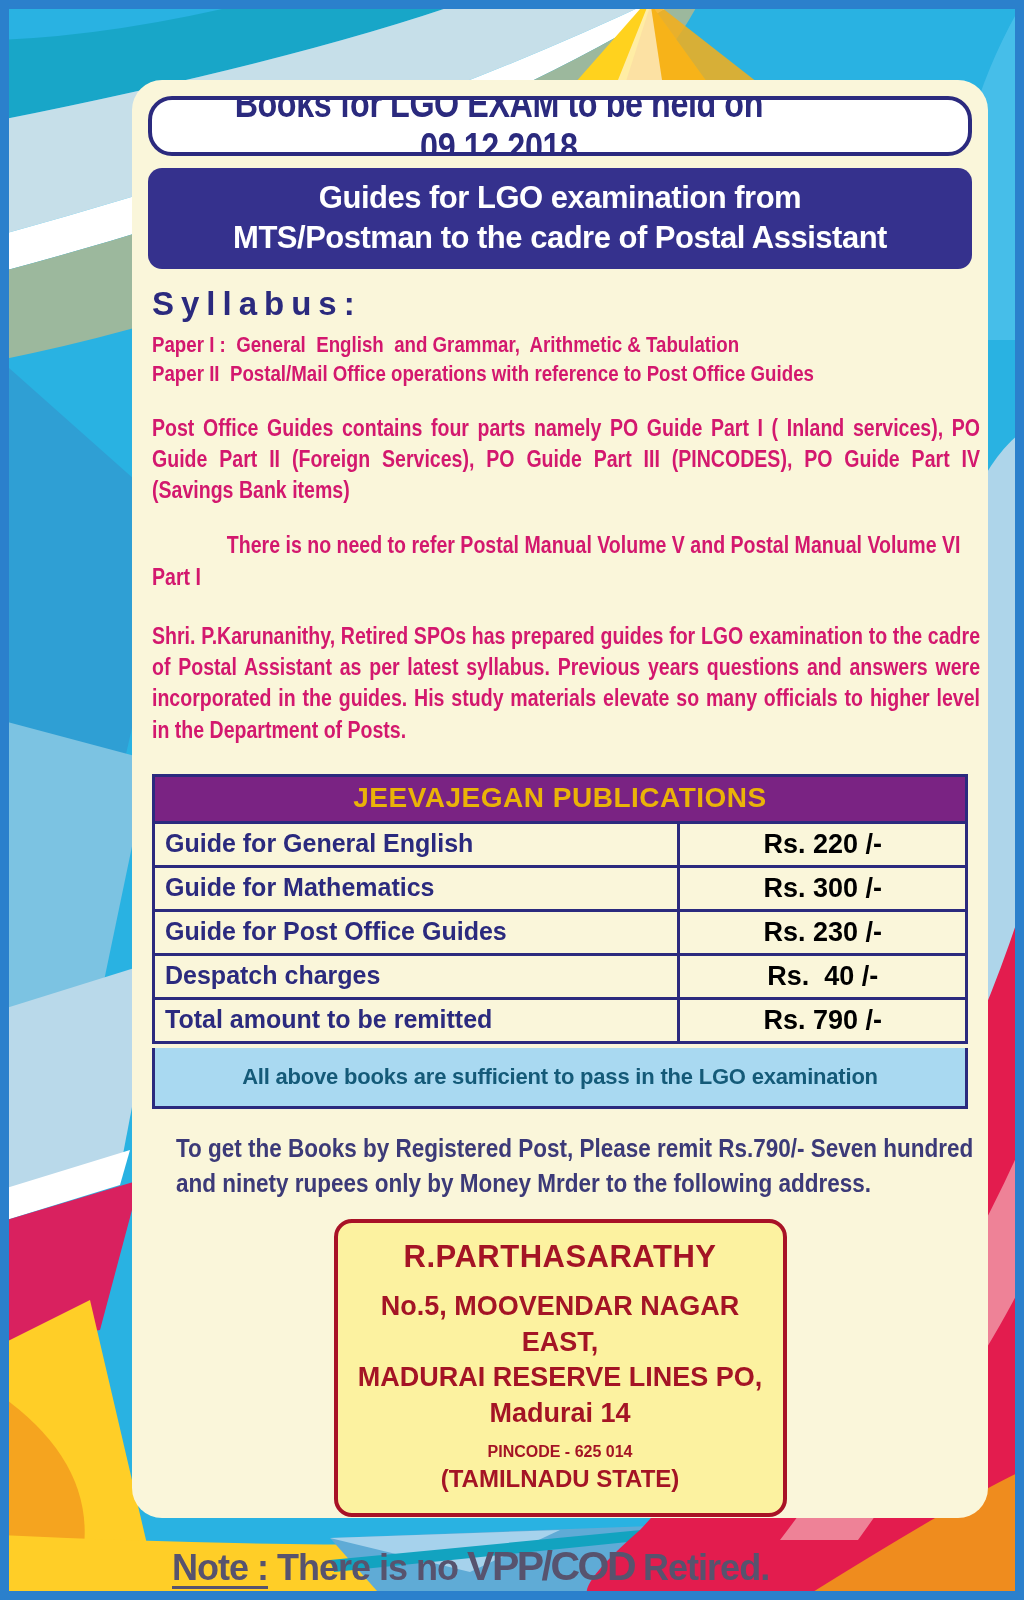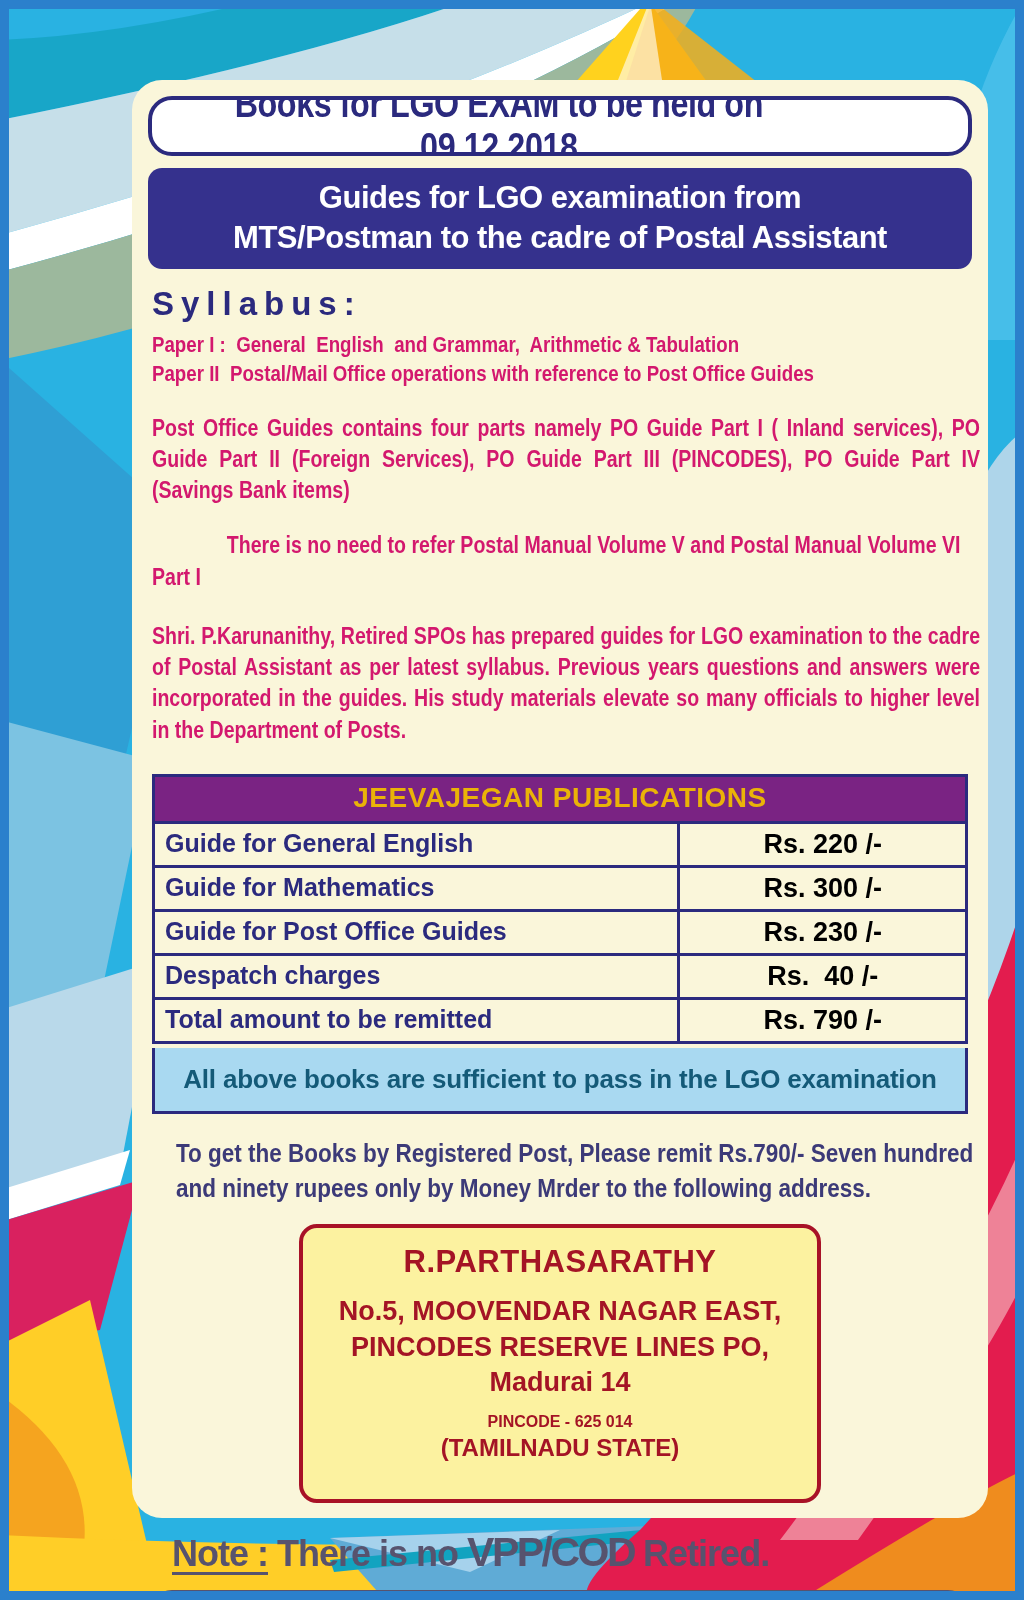--- a/index.html
+++ b/index.html
@@ -50,29 +50,29 @@
   }
   .pubrow .price{
     border-left:3px solid #2b2a7e;color:#000000;font-weight:bold;
     font-family:Liberation Sans, sans-serif;font-size:27px;
     display:flex;align-items:center;justify-content:center;
   }
   .suff-banner{
     margin:4px 6px 0;background:#a9d9f1;border:3px solid #2b2a7e;border-top:none;
     text-align:center;padding:16px 0;
   }
-  .suff-text{color:#145a78;font-weight:bold;font-size:26px;letter-spacing:-0.2px;}
+  .suff-text{color:#145a78;font-weight:bold;font-size:22px;letter-spacing:-0.2px;}
   .remit{
     margin:22px 40px 0 30px;color:#3c3a78;font-weight:bold;
     font-size:25px;line-height:1.4;overflow:visible;
   }
   .address-box{
-    width:522px;margin:18px auto 0;background:#fcf2a0;
+    width:453px;margin:18px auto 0;background:#fcf2a0;
     border:4px solid #a81226;border-radius:18px;box-sizing:border-box;
-    padding:16px 8px 34px;text-align:center;color:#a41425;
+    padding:16px 8px 18px;text-align:center;color:#a41425;
   }
   .addr-name{font-size:31px;font-weight:bold;letter-spacing:0.5px;}
   .addr-line{font-size:27px;font-weight:bold;line-height:1.32;}
   .addr-group{margin-top:14px;}
   .addr-small{font-size:16px;font-weight:bold;line-height:1.35;margin-top:10px;}
   .addr-small2{font-size:24px;font-weight:bold;line-height:1.35;}
   .note-row{margin:26px 0 0 26px;color:#57536e;font-weight:bold;font-size:36px;letter-spacing:-1px;}
   .note-label{text-decoration:underline;text-underline-offset:6px;}
   .note-vpp{font-size:41px;letter-spacing:-2.5px;}
   .footer-pill{
@@ -176,21 +176,21 @@
     <div class="suff-banner">
       <span class="suff-text">All above books are sufficient to pass in the LGO examination</span>
     </div>
 
     <div class="remit cx90">To get the Books by Registered Post, Please remit Rs.790/- Seven hundred and ninety rupees only by Money Mrder to the following address.</div>
 
     <div class="address-box">
       <div class="addr-name">R.PARTHASARATHY</div>
       <div class="addr-group">
         <div class="addr-line">No.5, MOOVENDAR NAGAR EAST,</div>
-        <div class="addr-line">PINCODES RESERVE LINES PO,</div>
+        <div class="addr-line">MADURAI RESERVE LINES PO,</div>
         <div class="addr-line">Madurai 14</div>
       </div>
       <div class="addr-small">PINCODE - 625 014</div>
       <div class="addr-small2">(TAMILNADU STATE)</div>
     </div>
 
     <div class="note-row">
       <span class="note-label">Note :</span><span class="pre"> There is no </span><span class="note-vpp">VPP/COD</span><span class="pre"> Retired.</span>
     </div>
 

